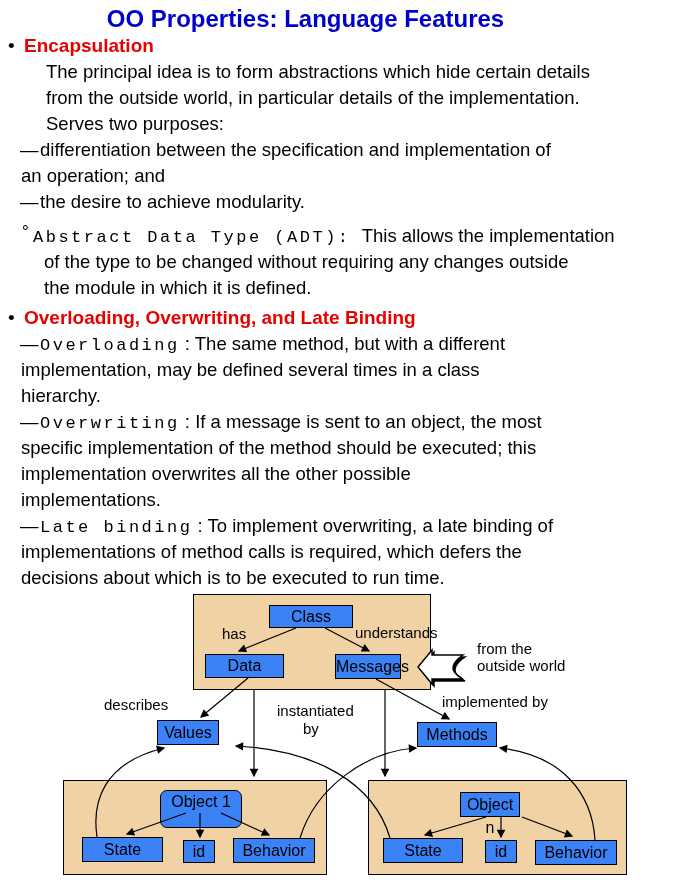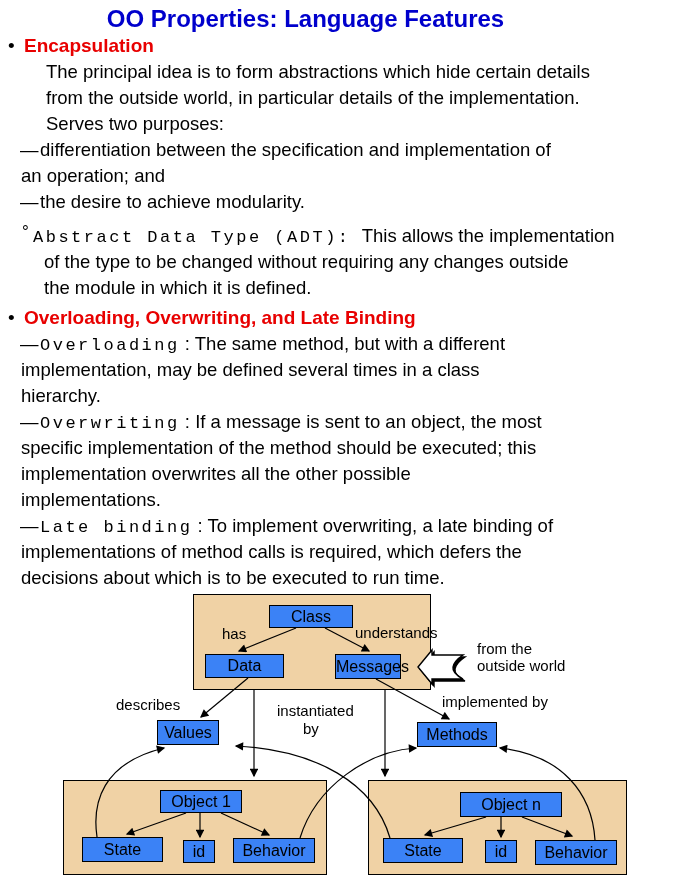--- a/index.html
+++ b/index.html
@@ -97,34 +97,34 @@
 
   <div class="tan" style="left:193px;top:6px;width:238px;height:96px;"></div>
   <div class="tan" style="left:63px;top:192px;width:264px;height:95px;"></div>
   <div class="tan" style="left:368px;top:192px;width:259px;height:95px;"></div>
 
   <div class="node" style="left:269px;top:17px;width:84px;height:23px;line-height:21px;">Class</div>
   <div class="node" style="left:205px;top:66px;width:79px;height:24px;line-height:22px;">Data</div>
   <div class="node" style="left:335px;top:66px;width:66px;height:25px;line-height:23px;">Messages</div>
   <div class="node" style="left:157px;top:132px;width:62px;height:25px;line-height:23px;">Values</div>
   <div class="node" style="left:417px;top:134px;width:80px;height:25px;line-height:23px;">Methods</div>
-  <div class="node" style="left:160px;top:202px;width:82px;height:23px;line-height:21px;">Object 1</div>
+  <div class="node" style="left:160px;top:202px;width:82px;height:38px;line-height:21px;border-radius:7px;">Object 1</div>
   <div class="node" style="left:82px;top:249px;width:81px;height:25px;line-height:23px;">State</div>
   <div class="node" style="left:183px;top:252px;width:32px;height:23px;line-height:21px;">id</div>
   <div class="node" style="left:233px;top:250px;width:82px;height:25px;line-height:23px;">Behavior</div>
-  <div class="node" style="left:460px;top:204px;width:102px;height:25px;line-height:23px;">Object n</div>
+  <div class="node" style="left:460px;top:204px;width:60px;height:25px;line-height:23px;">Object n</div>
   <div class="node" style="left:383px;top:250px;width:80px;height:25px;line-height:23px;">State</div>
   <div class="node" style="left:485px;top:252px;width:32px;height:23px;line-height:21px;">id</div>
   <div class="node" style="left:535px;top:252px;width:82px;height:25px;line-height:23px;">Behavior</div>
 
   <div class="dlabel" style="left:222px;top:37px;">has</div>
   <div class="dlabel" style="left:355px;top:36px;">understands</div>
   <div class="dlabel" style="left:477px;top:52px;">from the</div>
   <div class="dlabel" style="left:477px;top:69px;">outside world</div>
-  <div class="dlabel" style="left:116px;top:108px;">describes</div>
+  <div class="dlabel" style="left:104px;top:108px;">describes</div>
   <div class="dlabel" style="left:277px;top:114px;">instantiated</div>
   <div class="dlabel" style="left:303px;top:132px;">by</div>
   <div class="dlabel" style="left:442px;top:105px;">implemented by</div>
 
   <svg class="overlay" viewBox="0 0 680 292">
     <defs>
       <marker id="ah" viewBox="0 0 10 10" refX="8.5" refY="5" markerWidth="9" markerHeight="7" orient="auto-start-reverse">
         <path d="M0,0 L10,5 L0,10 z" fill="#000"></path>
       </marker>
     </defs>

